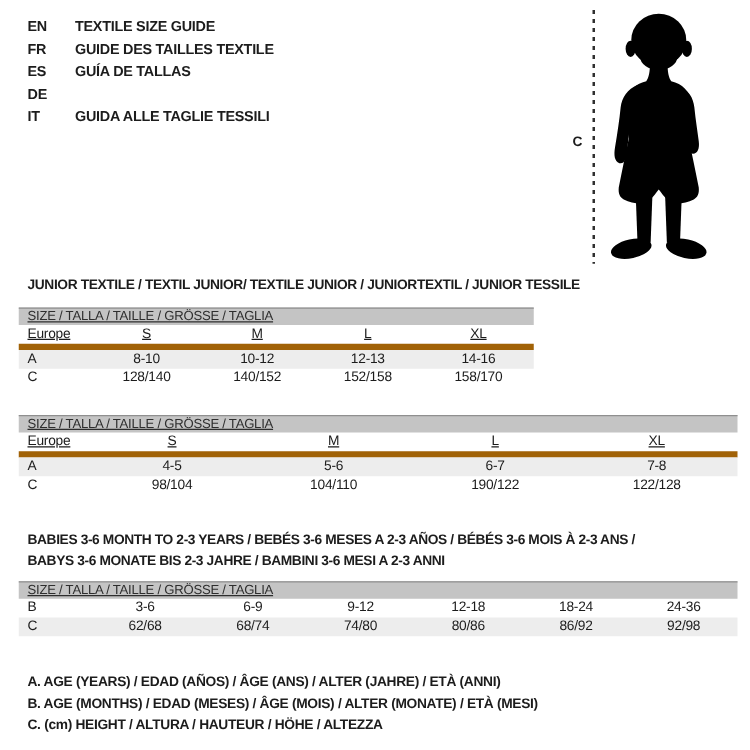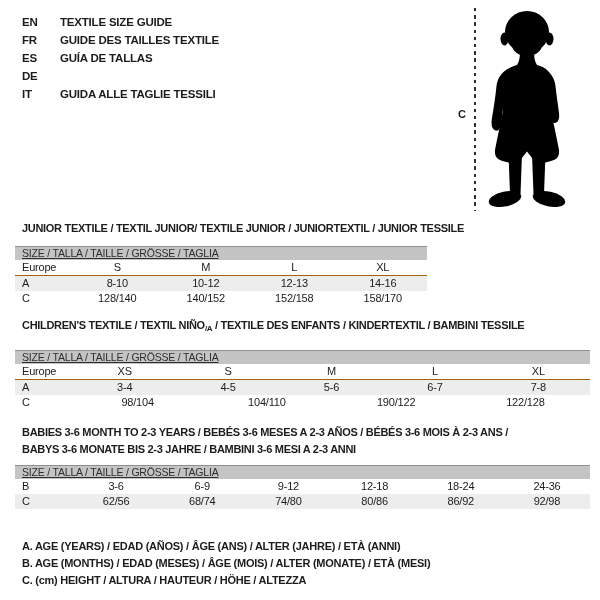--- a/index.html
+++ b/index.html
@@ -30,21 +30,21 @@
   .tbl-title .title-line{line-height:14px;}
   .block-babies .tbl-title .title-line{line-height:17px;}
   .tbl-title .sub{font-size:8px;vertical-align:-2px;}
   .block-junior .size-table{margin-top:11px;}
   .block-children .size-table{margin-top:14px;}
   .block-babies .size-table{margin-top:7px;}
 
   .t-head{height:13px;line-height:13px;background:#c4c4c4;border-top:1px solid #8f8f8f;
     padding-left:7px;font-size:10.5px;letter-spacing:-0.2px;color:#2e2e2e;text-decoration:underline;}
   .t-row{display:flex;height:15px;line-height:15px;font-size:11px;letter-spacing:-0.2px;}
-  .t-row.divider{border-bottom:1px solid #a16207;}
+  .t-row.divider{border-bottom:5px solid #a16207;text-decoration:underline;}
   .t-row.shade{background:#ededed;}
   .t-label{flex:0 0 51px;width:51px;padding-left:7px;}
   .t-cell{flex:1;text-align:center;}
 
   
   .notes{position:absolute;left:22px;top:538px;}
   .note-line{font-size:11px;font-weight:bold;line-height:17px;letter-spacing:-0.25px;white-space:nowrap;}
 </style>
 </head>
 <body>
@@ -150,36 +150,31 @@
           <span class="t-label">C</span>
           <span class="t-cell">128/140</span>
           <span class="t-cell">140/152</span>
           <span class="t-cell">152/158</span>
           <span class="t-cell">158/170</span>
         </div>
       </div>
   </section>
 
   <section class="block block-children">
-    <h2 class="tbl-title">
-        <div class="title-line"><span>CHILDREN'S TEXTILE / TEXTIL NIÑO</span><span class="sub">/A</span><span> / TEXTILE DES ENFANTS / KINDERTEXTIL / BAMBINI TESSILE</span></div>
-      </h2>
     <div class="size-table">
         <div class="t-head">SIZE / TALLA / TAILLE / GRÖSSE / TAGLIA</div>
         <div class="t-row divider">
           <span class="t-label">Europe</span>
-          <span class="t-cell">XS</span>
           <span class="t-cell">S</span>
           <span class="t-cell">M</span>
           <span class="t-cell">L</span>
           <span class="t-cell">XL</span>
         </div>
         <div class="t-row shade">
           <span class="t-label">A</span>
-          <span class="t-cell">3-4</span>
           <span class="t-cell">4-5</span>
           <span class="t-cell">5-6</span>
           <span class="t-cell">6-7</span>
           <span class="t-cell">7-8</span>
         </div>
         <div class="t-row">
           <span class="t-label">C</span>
           <span class="t-cell">98/104</span>
           <span class="t-cell">104/110</span>
           <span class="t-cell">190/122</span>
@@ -199,21 +194,21 @@
           <span class="t-label">B</span>
           <span class="t-cell">3-6</span>
           <span class="t-cell">6-9</span>
           <span class="t-cell">9-12</span>
           <span class="t-cell">12-18</span>
           <span class="t-cell">18-24</span>
           <span class="t-cell">24-36</span>
         </div>
         <div class="t-row shade">
           <span class="t-label">C</span>
-          <span class="t-cell">62/56</span>
+          <span class="t-cell">62/68</span>
           <span class="t-cell">68/74</span>
           <span class="t-cell">74/80</span>
           <span class="t-cell">80/86</span>
           <span class="t-cell">86/92</span>
           <span class="t-cell">92/98</span>
         </div>
       </div>
   </section>
 
   <div class="notes">

